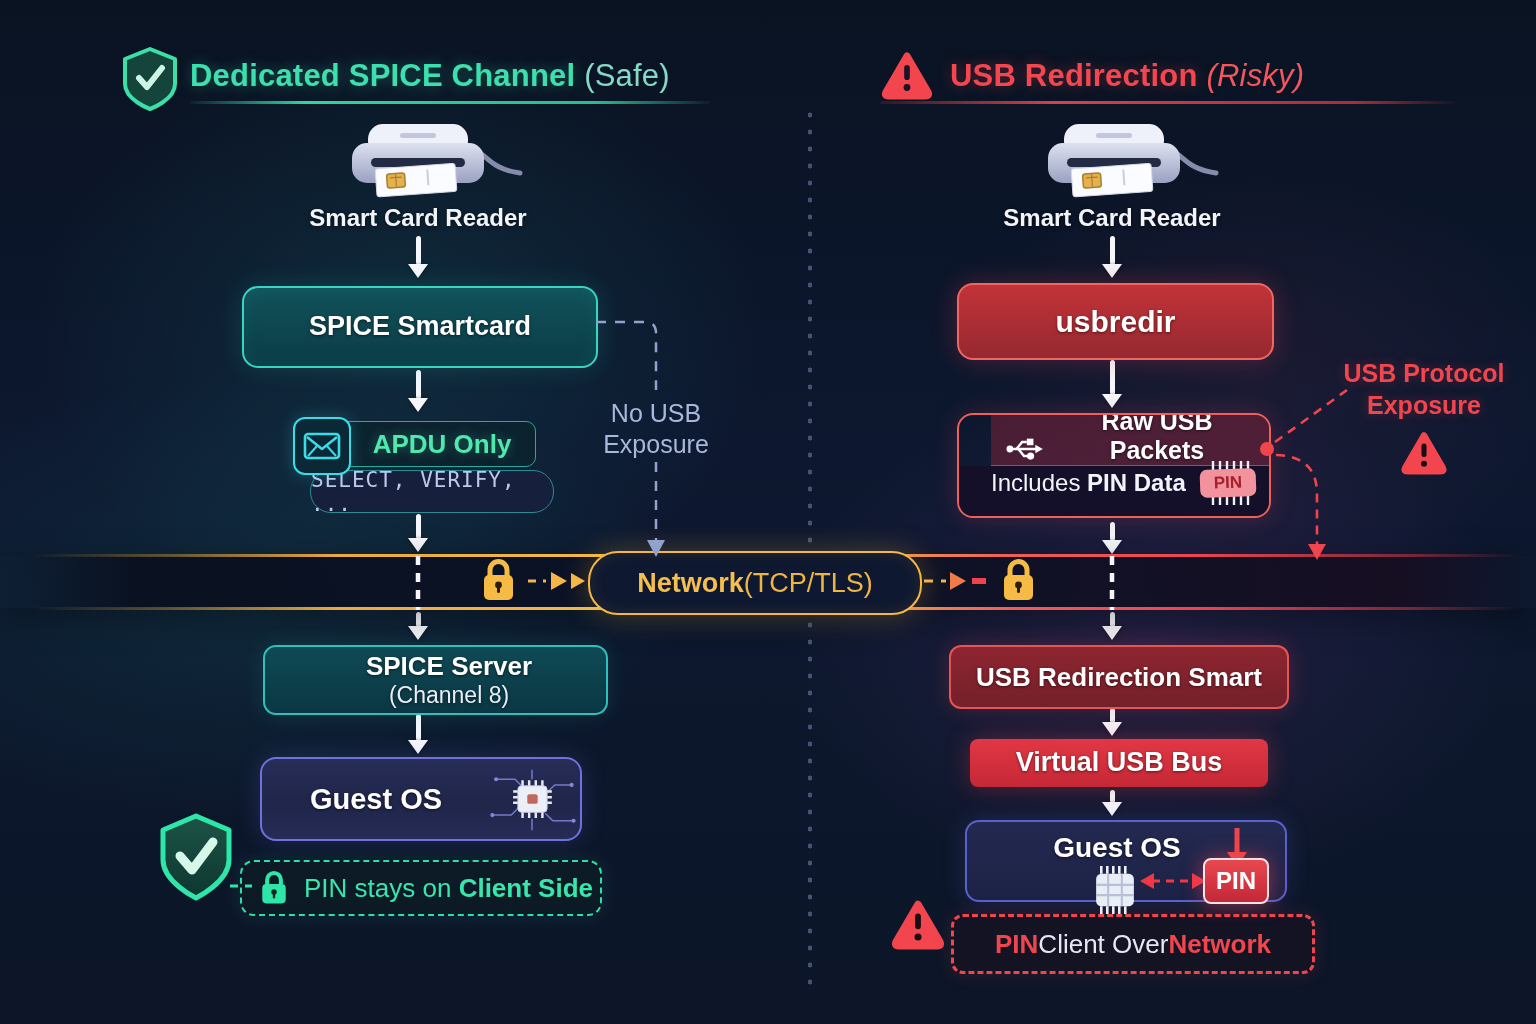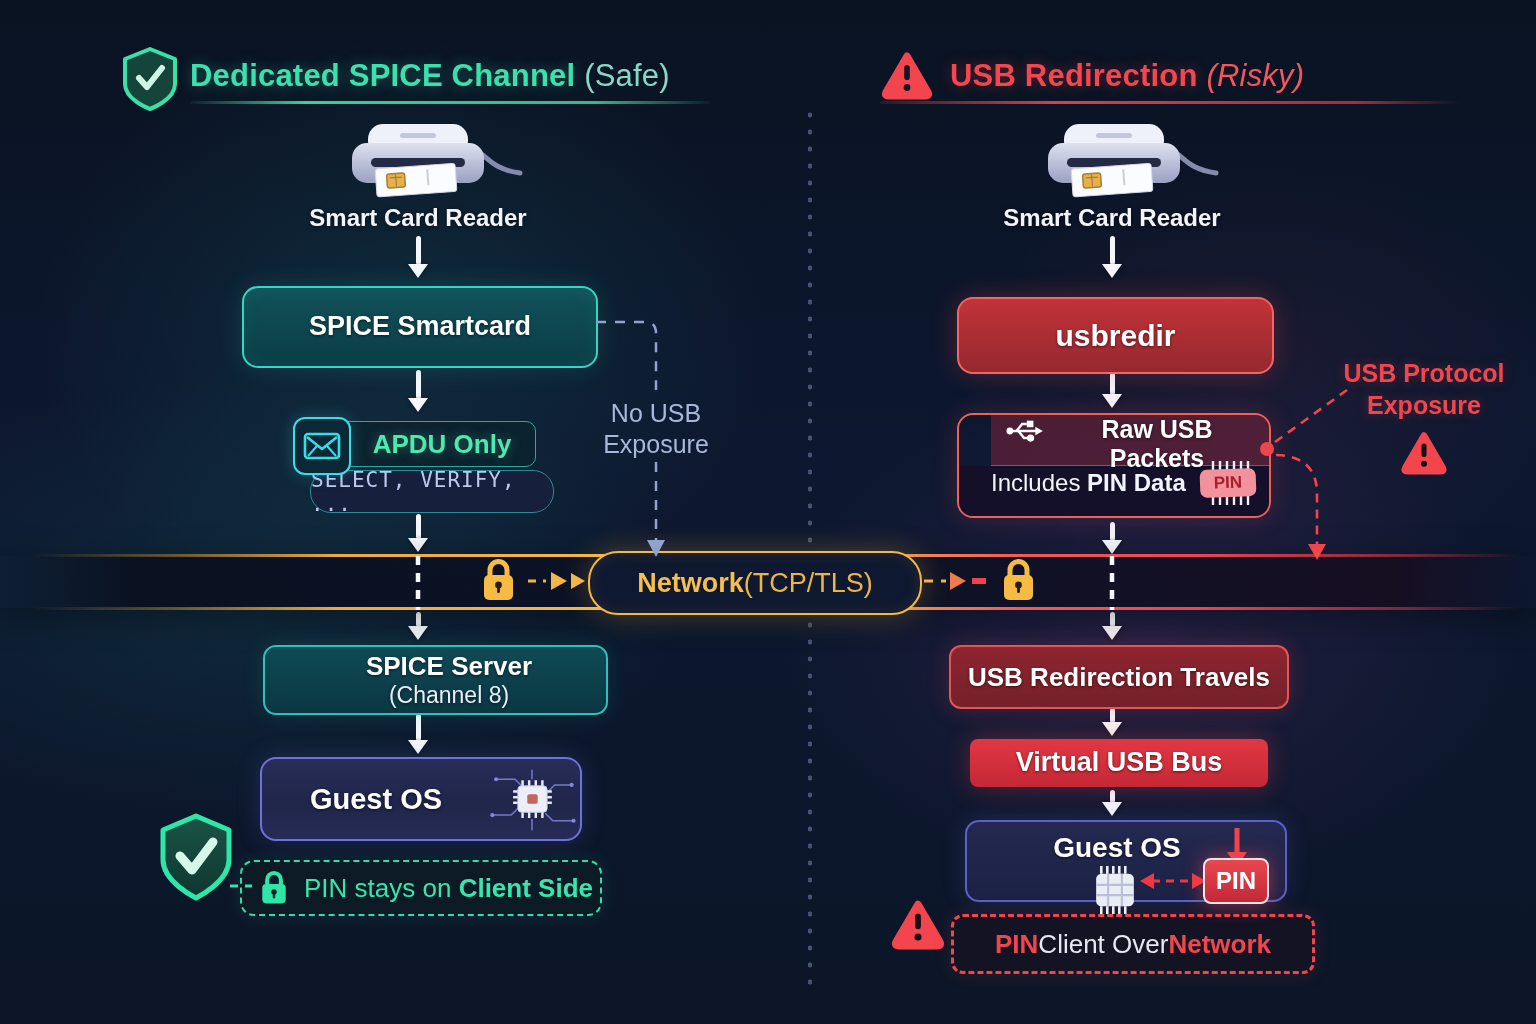--- a/index.html
+++ b/index.html
@@ -88,21 +88,21 @@
   .pin-note-l .txt{margin-left:16px;font-size:26px;color:#38e6ac;}
   .pin-note-l .txt b{font-weight:700;}
   .pin-note-r{left:951px;top:914px;width:358px;height:54px;border:3px dashed #f0454d;border-radius:12px;
     background:rgba(42,14,22,.28);display:flex;align-items:center;justify-content:center;
     font-size:26px;box-shadow:0 0 18px rgba(240,70,80,.15);}
   .pin-note-r .r{color:#f2464e;font-weight:700;}
   .pin-note-r .w{color:#e9e6f2;font-weight:400;}
   
   .raw-box{left:957px;top:413px;width:314px;height:105px;border:2px solid #ef6058;border-radius:16px;
     overflow:hidden;box-shadow:0 0 26px rgba(230,70,80,.22);box-sizing:border-box;}
-  .raw-top{height:51px;background:rgba(122,34,56,.55);display:flex;align-items:flex-start;gap:12px;
+  .raw-top{height:51px;background:rgba(122,34,56,.55);display:flex;align-items:flex-end;gap:12px;
     padding:0 10px 0 14px;border-bottom:1px solid rgba(240,106,98,.55);box-sizing:border-box;margin-left:32px;}
   .raw-top .t{font-size:25px;font-weight:700;color:#fff;flex:1;text-align:center;text-shadow:0 1px 3px rgba(0,0,0,.5);}
   .raw-bot{height:50px;background:rgba(20,15,40,.88);display:flex;align-items:center;
     padding:0 12px 16px 32px;box-sizing:border-box;}
   .raw-bot .t{font-size:24px;color:#f2f4fb;flex:1;}
   .raw-bot .t b{font-weight:700;}
   .pin-chip{position:relative;width:58px;height:46px;flex:0 0 auto;}
   .pin-chip .badge{position:absolute;left:1px;top:9px;width:56px;height:28px;background:#f2929c;
     border-radius:7px;display:flex;align-items:center;justify-content:center;
     font-size:17px;font-weight:700;color:#a51f2c;transform:rotate(-2deg);}
@@ -317,21 +317,21 @@
       <path d="M8 17 v-6 a8.5 8.5 0 0 1 17 0 v6" fill="none" stroke="#2ee6a8" stroke-width="5"></path>
       <rect x="2" y="16" width="29" height="24" rx="5" fill="#2ee6a8"></rect>
       <circle cx="16.5" cy="26" r="3.4" fill="#0c2a22"></circle>
       <rect x="15" y="27" width="3" height="7" rx="1.5" fill="#0c2a22"></rect>
     </svg>
     <div class="txt">
       <span>PIN stays on </span><b>Client Side</b>
     </div>
   </div>
 
-  <div class="abs node red-box" style="left:957px;top:297px;width:313px;height:73px;align-items:center;">
+  <div class="abs node red-box" style="left:957px;top:283px;width:313px;height:73px;align-items:center;">
     <div class="box-title" style="font-size:30px;">usbredir</div>
   </div>
 
   <div class="abs raw-box">
     <div class="raw-top">
       <svg width="38" height="32" viewBox="0 0 40 34">
         <g stroke="#fff" stroke-width="2.6" fill="none">
           <line x1="4" y1="17" x2="33" y2="17"></line>
           <path d="M12 17 L18 9.5 H23"></path>
           <path d="M14 17 L20 24.5 H25"></path>
@@ -365,21 +365,21 @@
   </div>
   <div class="abs" style="left:1400px;top:430px;">
     <svg width="48" height="45" viewBox="0 0 52 50">
       <path d="M26 6 L47 42 Q49 46 44.5 46 H7.5 Q3 46 5 42 Z" fill="#f2454e" stroke="#f2454e" stroke-width="7" stroke-linejoin="round"></path>
       <rect x="23.2" y="15" width="5.6" height="15" rx="2.8" fill="#1a0d14"></rect>
       <circle cx="26" cy="37.5" r="3.4" fill="#1a0d14"></circle>
     </svg>
   </div>
 
   <div class="abs node red-box2" style="left:949px;top:645px;width:336px;height:60px;border-radius:12px;">
-    <div class="box-title">USB Redirection Travels</div>
+    <div class="box-title">USB Redirection Smart</div>
   </div>
 
   <div class="abs node red-solid" style="left:970px;top:739px;width:298px;height:48px;">
     <div class="box-title" style="font-size:27px;">Virtual USB Bus</div>
   </div>
 
   <div class="abs purple-box2" style="left:965px;top:820px;width:318px;height:78px;border-radius:14px;">
     <div class="guest-title" style="position:absolute;left:0;top:10px;width:300px;text-align:center;font-size:28px;">Guest OS</div>
   </div>
 

